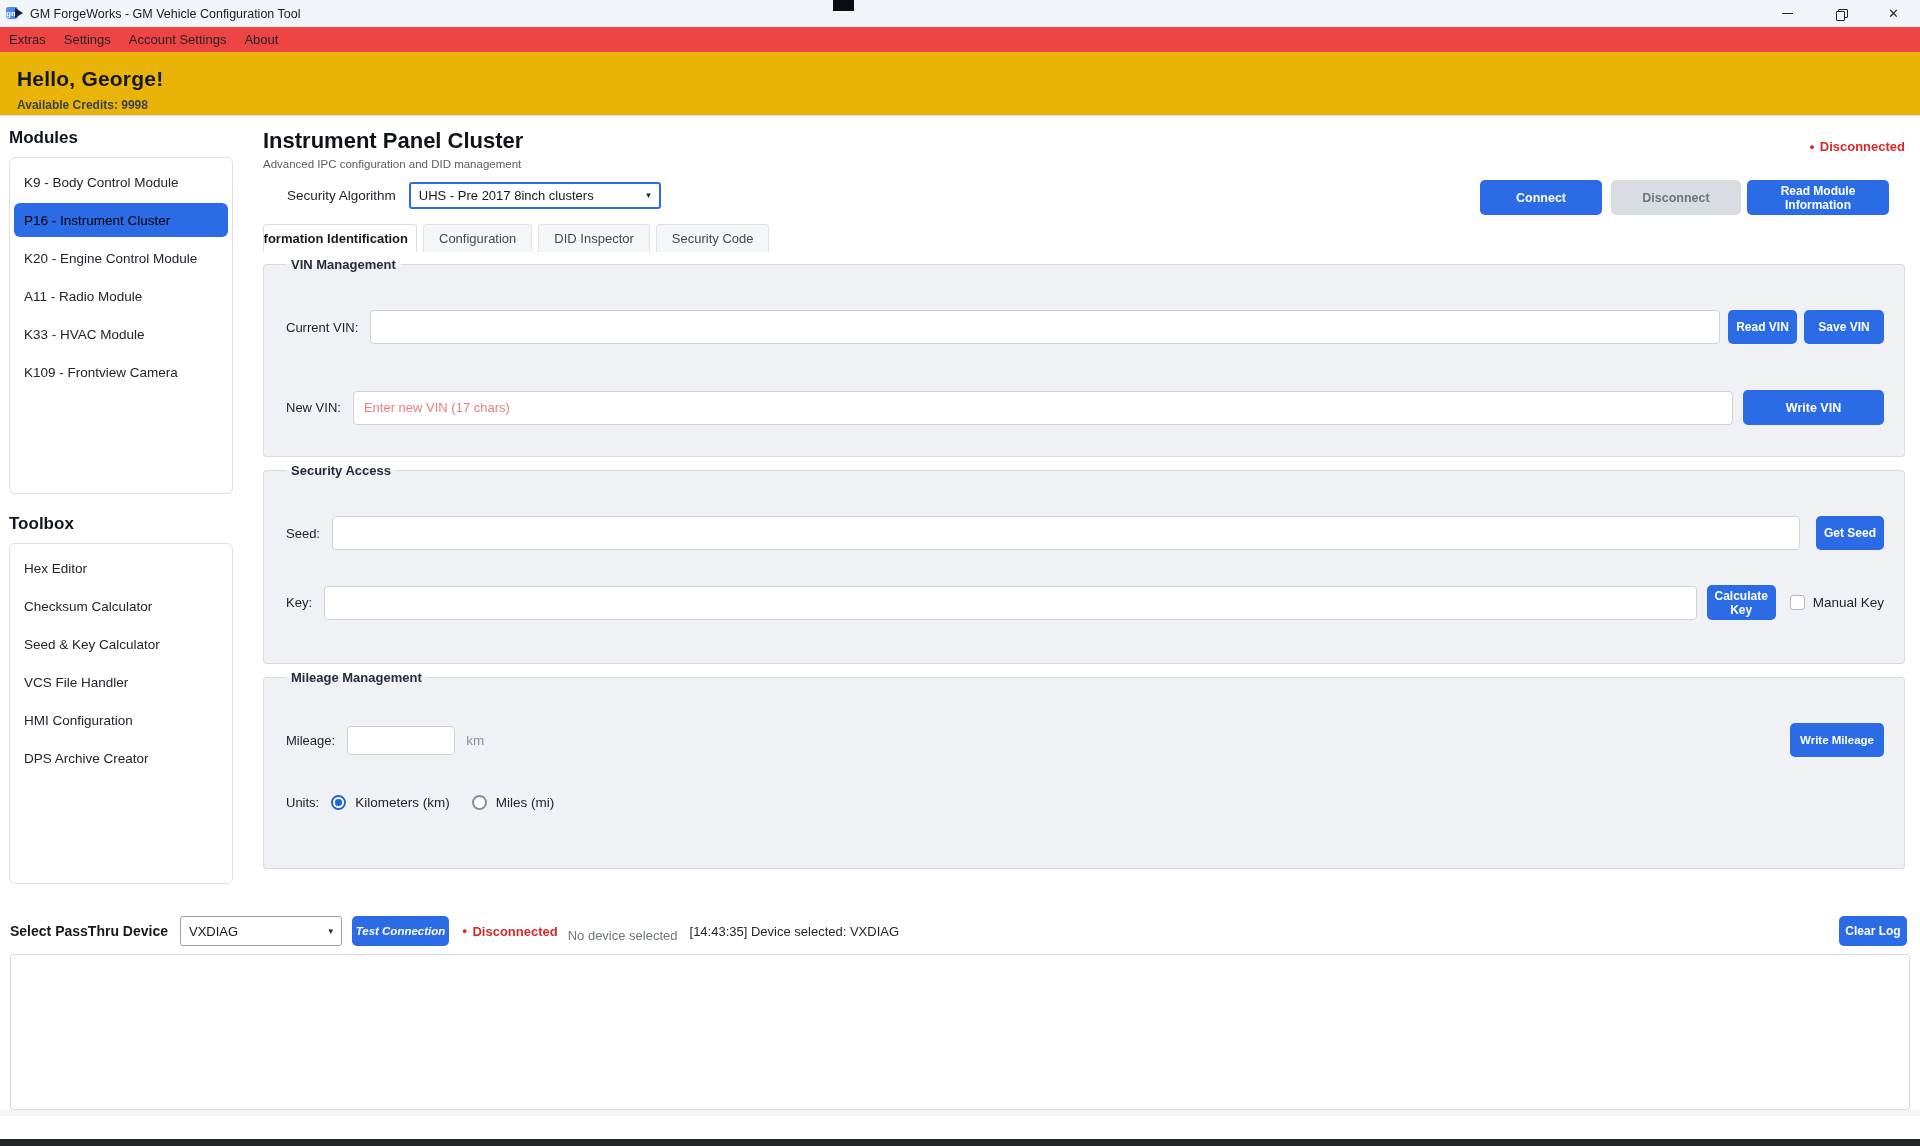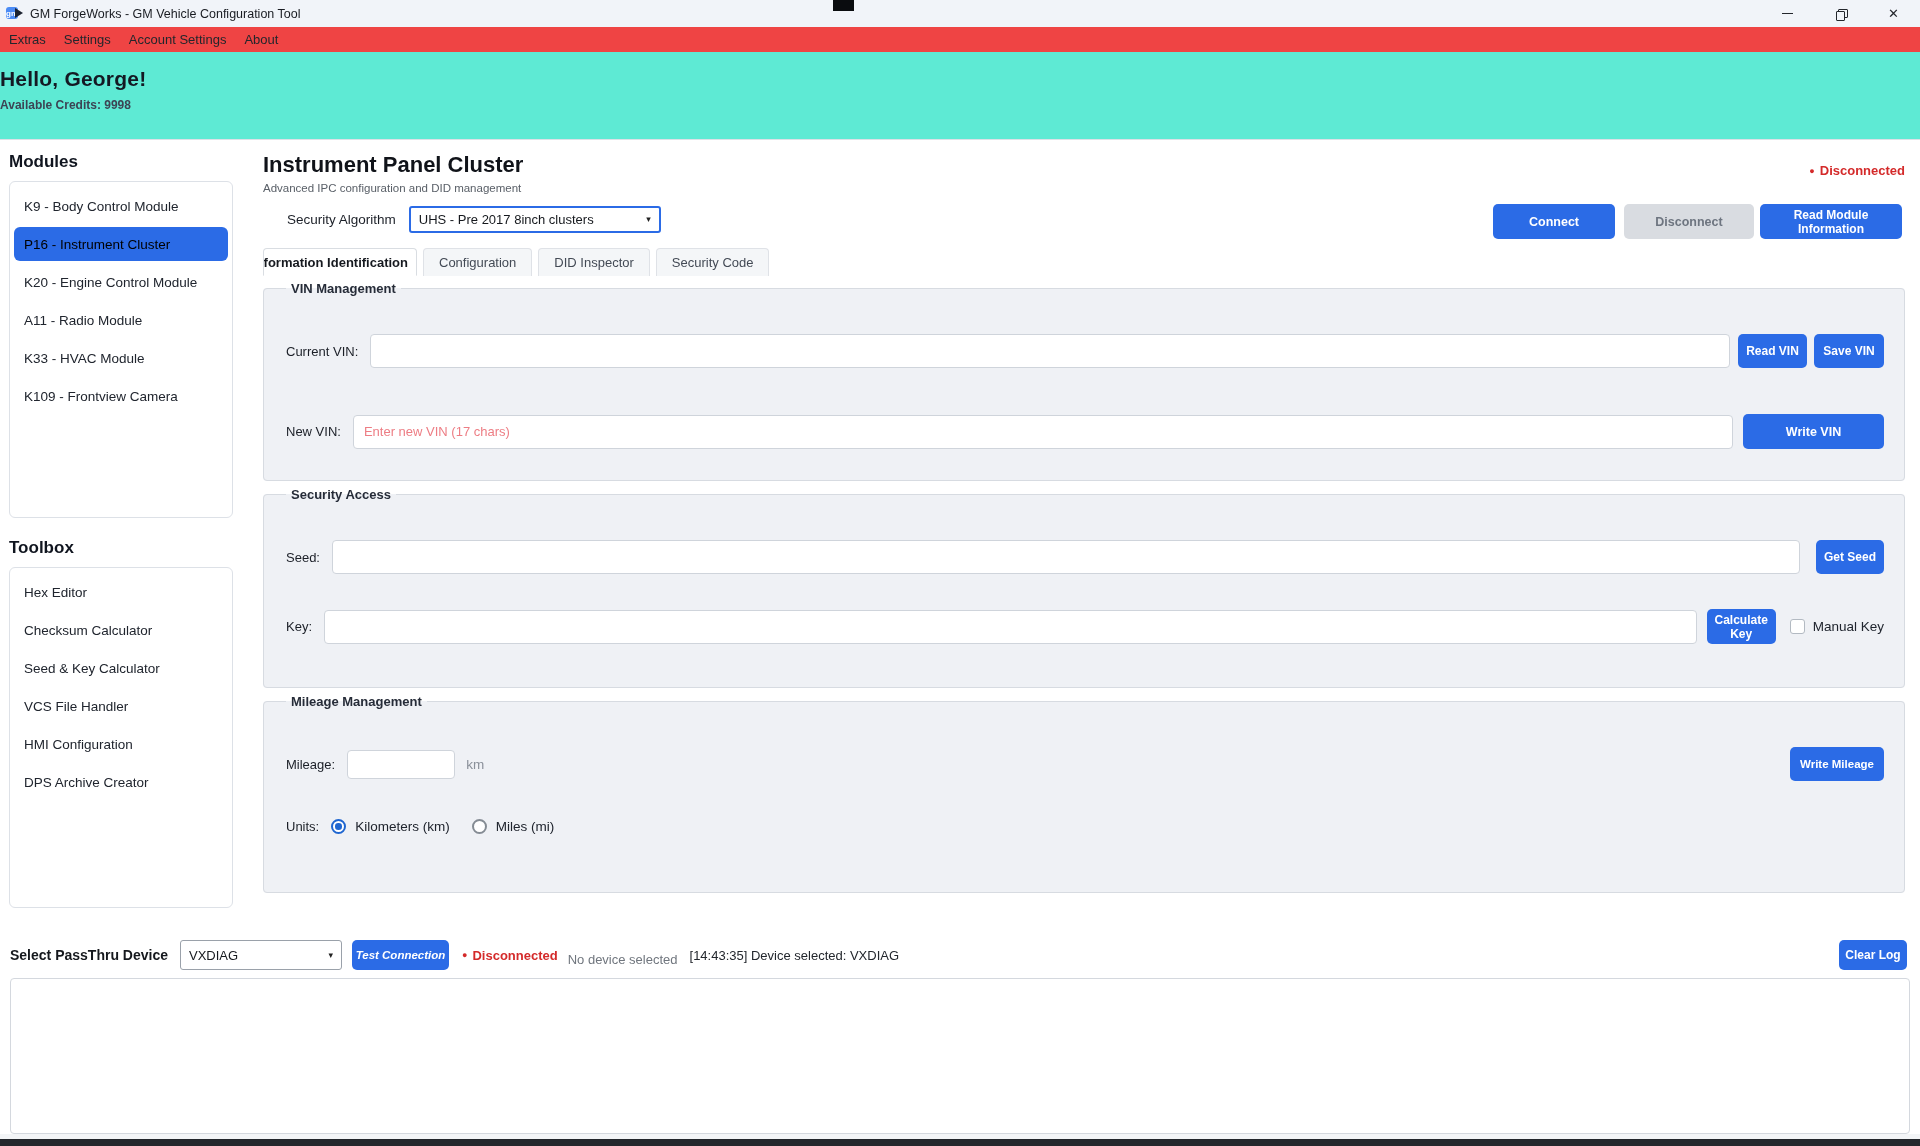--- a/index.html
+++ b/index.html
@@ -47,21 +47,21 @@
     border:1.4px solid #23262c; border-radius:1px; background:#f1f4f9;
   }
 
   
   .menubar { height:25px; background:#ef4444; display:flex; align-items:center; padding-left:9px; }
   .menuitem { padding:0 9px; font-size:13px; color:#23262c; cursor:pointer; }
   .menuitem:first-child { padding-left:0; }
 
   
   .greet {
-    height:88px; background:#5eead4; border-bottom:1px solid #dde1e7; padding:15px 0 0 0;
+    height:64px; background:#eab308; border-bottom:1px solid #dde1e7; padding:15px 0 0 17px;
   }
   .greet .hello { font-size:21px; font-weight:700; color:#141923; letter-spacing:.2px; }
   .greet .credits { margin-top:7px; font-size:12px; font-weight:700; color:#3c4454; }
 
   
   .content { display:flex; height:795px; }
   .sidebar { width:224px; margin-left:9px; padding-top:10px; flex:0 0 auto; }
   .side-title { font-size:17px; font-weight:700; color:#10151f; margin:2px 0 9px 0; }
   .group {
     border:1px solid #dde1e7; border-radius:6px; background:#fff; padding:5px 0;
@@ -89,21 +89,21 @@
     display:flex; align-items:center; background:#fff; cursor:pointer;
     border-radius:3px; padding:0 8px; font-size:13px; color:#15181d;
   }
   .alg-select { width:252px; height:27px; border:2px solid #2b6be6; margin-left:13px; }
   .caret { margin-left:auto; font-size:9px; color:#222; line-height:1; }
   .conn-status {
     position:absolute; right:0; top:11px; font-weight:700; font-size:13px; color:#d42a2a;
     display:flex; align-items:center;
   }
   .statusdot { font-size:9px; margin-right:5px; }
-  .conn-buttons { position:absolute; right:3px; top:52px; display:flex; }
+  .conn-buttons { position:absolute; right:16px; top:52px; display:flex; }
   .btn {
     background:#2b6be6; color:#fff; font-weight:700; font-size:12.5px;
     border:none; border-radius:5px; cursor:pointer; font-family:"Liberation Sans", sans-serif;
   }
   .btn-connect { width:122px; height:35px; }
   .btn-disconnect { width:130px; height:35px; margin-left:9px; background:#d9dce1; color:#6e7580; }
   .btn-readmodule { width:142px; height:35px; margin-left:6px; font-size:12px; }
 
   
   .tabs { display:flex; margin-top:15px; align-items:flex-end; }
@@ -135,21 +135,21 @@
   .tinput {
     background:#fff; border:1px solid #cfd4db; border-radius:4px; height:34px;
     padding:0 10px; font-size:13px; color:#1b1f27; font-family:"Liberation Sans", sans-serif;
     outline:none;
   }
   .tinput::placeholder { color:#ed7d84; opacity:1; }
   .grow { flex:1; }
   .vin-row1 { margin-top:38px; }
   .vin-row2 { margin-top:46px; }
   .btn-readvin { width:69px; height:34px; margin-left:8px; font-size:12px; }
-  .btn-savevin { width:70px; height:34px; margin-left:7px; font-size:12px; }
+  .btn-savevin { width:80px; height:34px; margin-left:7px; font-size:12px; }
   .btn-writevin { width:141px; height:35px; margin-left:10px; }
   .sec-row1 { margin-top:38px; }
   .sec-row2 { margin-top:35px; }
   .btn-getseed { width:68px; height:34px; margin-left:16px; font-size:12px; }
   .btn-calckey { width:69px; height:35px; margin-left:10px; font-size:12px; }
   .checkbox {
     width:15px; height:15px; border:1.5px solid #b3bac2; border-radius:3px;
     background:#fff; margin-left:14px; cursor:pointer; flex:0 0 auto;
   }
   .cblabel { font-size:13.5px; color:#20252e; margin-left:8px; }

